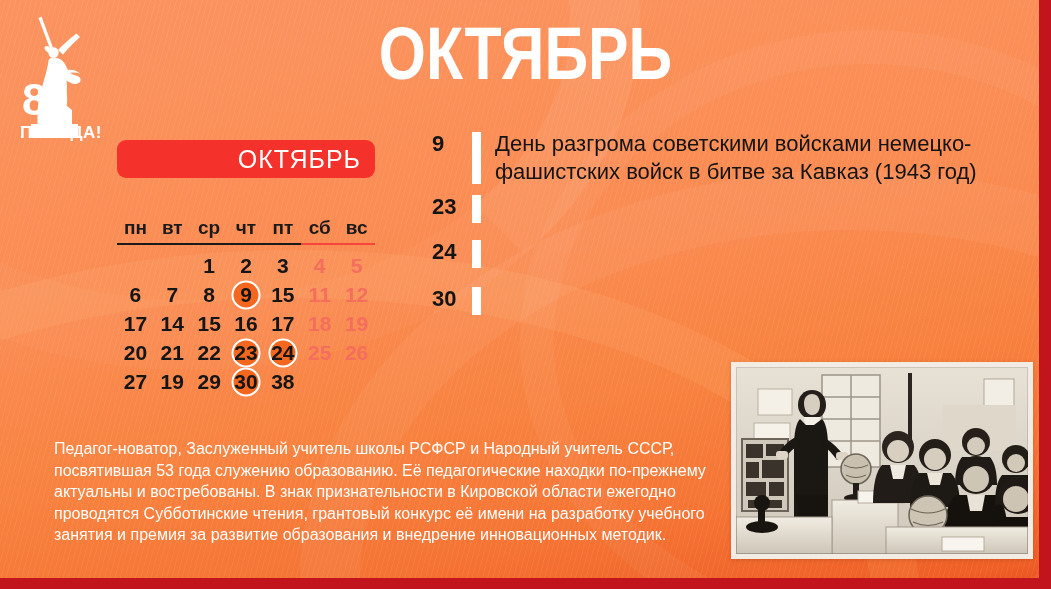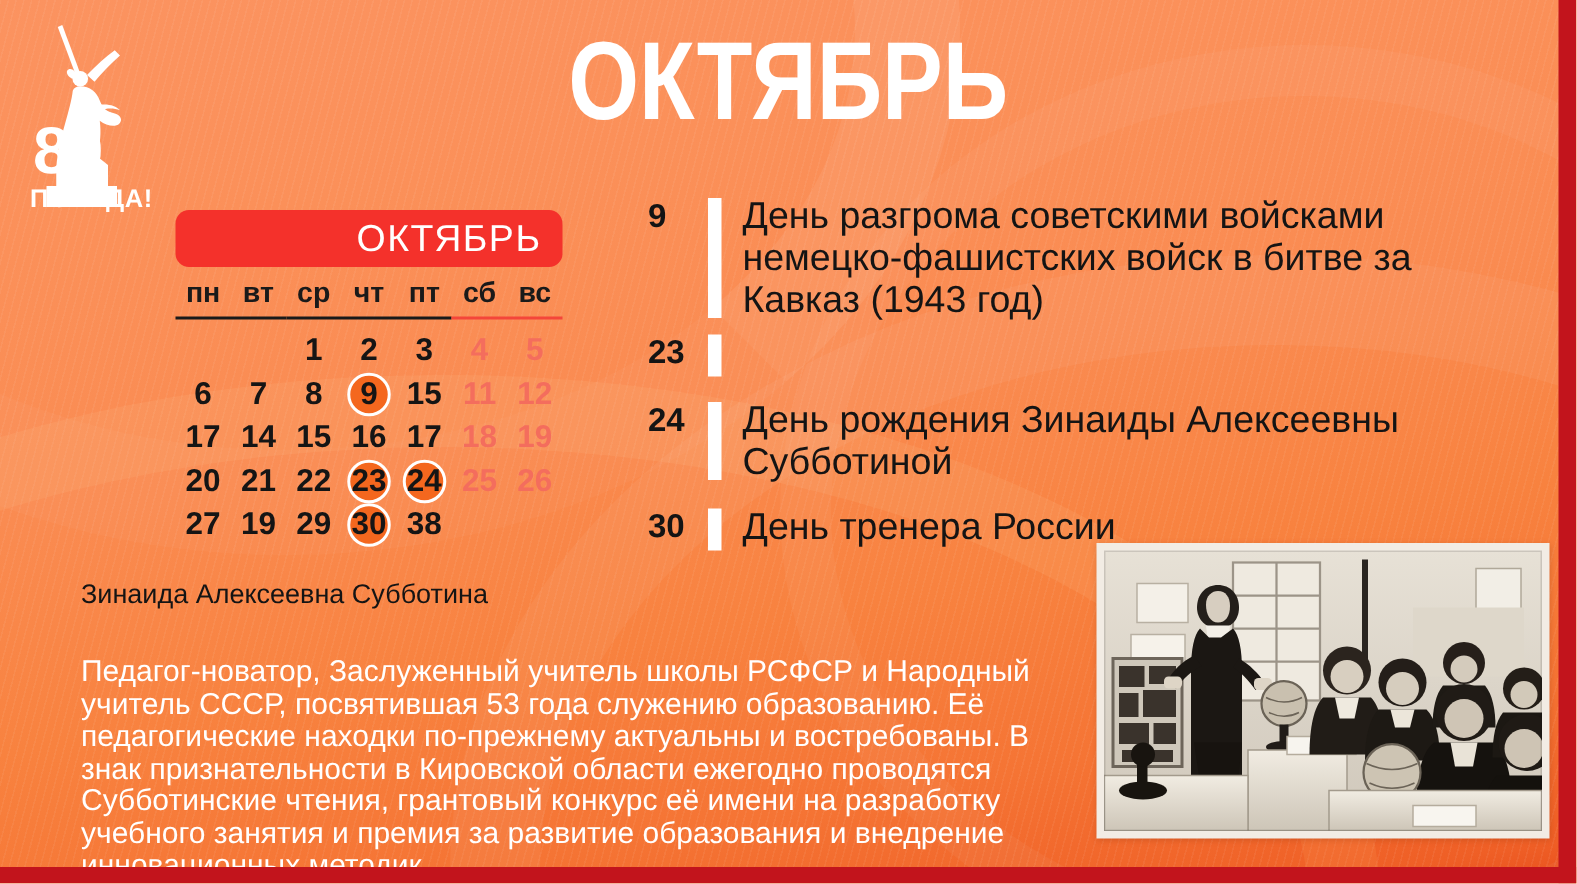--- a/index.html
+++ b/index.html
@@ -135,20 +135,21 @@
     row-gap: 0px;
   }
   .cal-grid .dow {
     text-align: center;
     font-size: 19px;
     font-weight: bold;
     color: #1a1a1a;
     padding-bottom: 3px;
     height: 27px;
     line-height: 24px;
+    margin-top: 32px;
   }
   .cal-grid .dow.wknd { color: #1a1a1a; }
   .rule-row { display: grid; grid-template-columns: repeat(7, 1fr); }
   .rule-row .rule { height: 2px; background: #1a1a1a; }
   .rule-row .rule.wknd { background: #f4463a; }
 
   .cal-grid .cell {
     position: relative;
     text-align: center;
     height: 29px;
@@ -197,21 +198,21 @@
   }
   .event .bar {
     flex: 0 0 9px;
     width: 9px;
     background: #ffffff;
     margin: 2px 14px 2px 6px;
     align-self: stretch;
   }
   .event .etext {
     flex: 1;
-    font-size: 25px;
+    font-size: 22px;
     line-height: 28px;
     color: #141414;
   }
   .event.e1 { margin-bottom: 7px; }
   .event.e1 .bar { min-height: 52px; }
   .event.e2 .bar, .event.e3 .bar, .event.e4 .bar { min-height: 28px; }
   .event.e2 { margin-bottom: 13px; }
   .event.e3 { margin-bottom: 15px; }
 
   
@@ -219,21 +220,21 @@
     position: absolute;
     left: 54px; top: 386px;
     font-size: 18px;
     color: #141414;
     font-weight: normal;
   }
   .bio-text {
     position: absolute;
     left: 54px; top: 438px;
     width: 668px;
-    font-size: 20px;
+    font-size: 16px;
     line-height: 21.5px;
     color: #ffffff;
     font-family: "Liberation Sans Narrow", "Liberation Sans", sans-serif;
   }
 
   
   .photo-frame {
     position: absolute;
     left: 731px; top: 362px;
     width: 302px; height: 197px;
@@ -367,30 +368,27 @@
         <div class="bar"></div>
         <div class="etext">День разгрома советскими войсками немецко-фашистских войск в битве за Кавказ (1943 год)</div>
       </div>
       <div class="event e2">
         <div class="day">23</div>
         <div class="bar"></div>
       </div>
       <div class="event e3">
         <div class="day">24</div>
         <div class="bar"></div>
-        <div class="etext">День рождения Зинаиды Алексеевны Субботиной</div>
       </div>
       <div class="event e4">
         <div class="day">30</div>
         <div class="bar"></div>
-        <div class="etext">День тренера России</div>
       </div>
     </div>
 
-  <div class="bio-name">Зинаида Алексеевна Субботина</div>
   <div class="bio-text">Педагог-новатор, Заслуженный учитель школы РСФСР и Народный учитель СССР, посвятившая 53 года служению образованию. Её педагогические находки по-прежнему актуальны и востребованы. В знак признательности в Кировской области ежегодно проводятся Субботинские чтения, грантовый конкурс её имени на разработку учебного занятия и премия за развитие образования и внедрение инновационных методик.</div>
 
   <div class="photo-frame">
     <div class="photo-img">
       <svg viewBox="0 0 292 187" width="100%" height="100%" preserveAspectRatio="none" aria-hidden="true">
         <defs>
           <linearGradient id="wallg" x1="0" y1="0" x2="0" y2="1">
             <stop offset="0" stop-color="#e7e1d6"></stop>
             <stop offset="1" stop-color="#cfc7ba"></stop>
           </linearGradient>

